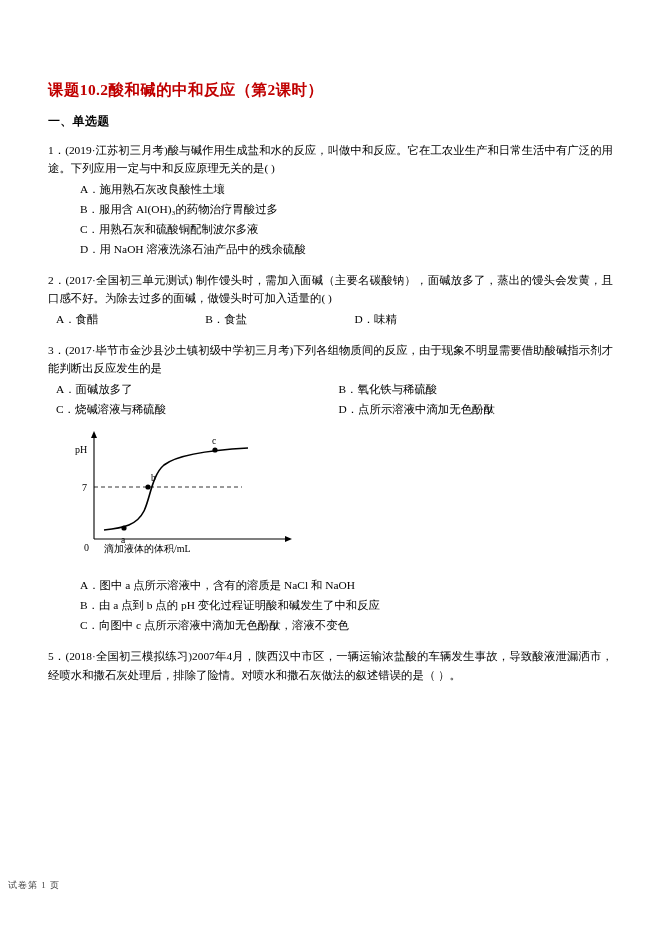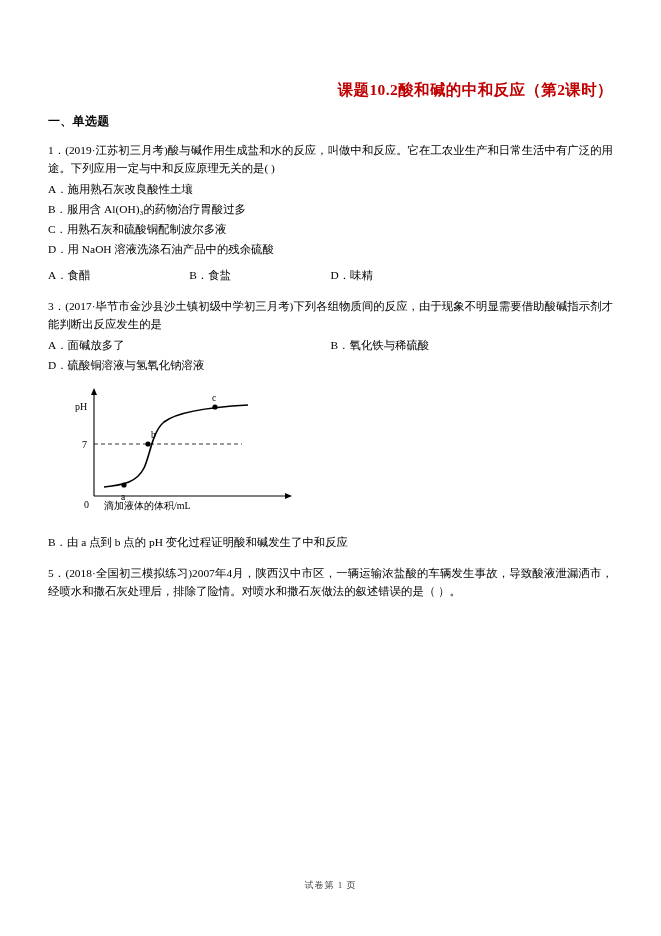--- a/index.html
+++ b/index.html
@@ -16,21 +16,21 @@
     overflow: hidden;
   }
   .page {
     position: relative;
     width: 661px;
     height: 936px;
     box-sizing: border-box;
     padding: 62px 48px 0 48px;
   }
   .doc-title {
-    text-align: right;
+    text-align: left;
     color: #c00000;
     font-weight: bold;
     font-size: 15.5px;
     font-family: "Liberation Serif", serif;
     letter-spacing: 0.4px;
     margin: 18px 0 12px 0;
   }
   .section-head {
     font-size: 12px;
     font-weight: bold;
@@ -46,40 +46,42 @@
   .q-body {
     margin-bottom: 2px;
   }
   .opts-col {
     margin: 2px 0 6px 0;
   }
   .opt-line {
     font-size: 11.4px;
     line-height: 1.75;
     white-space: pre;
+    margin-left: 32px;
   }
   .opt-row {
     display: flex;
     font-size: 11.4px;
     line-height: 1.75;
   }
   .opt-row > span {
     display: inline-block;
+    margin-left: 8px;
   }
   .opt-4 > span { width: 25%; }
   .opt-2 > span { width: 50%; }
   .fig-wrap {
     margin: 8px 0 10px 4px;
   }
   .footer {
     position: absolute;
-    left: 0;
+    left: 8px;
     right: 0;
     bottom: 44px;
-    text-align: center;
+    text-align: left;
     font-size: 9px;
     color: #444;
     letter-spacing: 1px;
   }
 </style>
 </head>
 <body>
 
 <div class="page">
 
@@ -88,34 +90,36 @@
   <div class="section-head">一、单选题</div>
 
   <div class="q q-body">1．(2019·江苏初三月考)酸与碱作用生成盐和水的反应，叫做中和反应。它在工农业生产和日常生活中有广泛的用途。下列应用一定与中和反应原理无关的是(    )</div>
   <div class="opts-col">
     <div class="opt-line">A．施用熟石灰改良酸性土壤</div>
     <div class="opt-line">B．服用含 Al(OH)₃的药物治疗胃酸过多</div>
     <div class="opt-line">C．用熟石灰和硫酸铜配制波尔多液</div>
     <div class="opt-line">D．用 NaOH 溶液洗涤石油产品中的残余硫酸</div>
   </div>
 
+  <div class="q q-body">2．(2017·全国初三单元测试)  制作馒头时，需加入面碱（主要名碳酸钠），面碱放多了，蒸出的馒头会发黄，且口感不好。为除去过多的面碱，做馒头时可加入适量的(    )</div>
   <div class="opts-col opt-row opt-4">
     <span>A．食醋</span>
     <span>B．食盐</span>
     <span>D．味精</span>
   </div>
 
   <div class="q q-body">3．(2017·毕节市金沙县沙土镇初级中学初三月考)下列各组物质间的反应，由于现象不明显需要借助酸碱指示剂才能判断出反应发生的是</div>
   <div class="opts-col">
     <div class="opt-row opt-2">
       <span>A．面碱放多了</span>
       <span>B．氧化铁与稀硫酸</span>
     </div>
     <div class="opt-row opt-2">
-      <span>D．硫酸铜溶液与氢氧化钠溶液</span>
+      <span>C．烧碱溶液与稀硫酸</span>
+      <span>D．点所示溶液中滴加无色酚酞</span>
     </div>
   </div>
 
 
   <div class="fig-wrap">
     <svg width="270" height="135" viewBox="0 0 270 135" xmlns="http://www.w3.org/2000/svg">
 
       <line x1="42" y1="8" x2="42" y2="112" stroke="#000" stroke-width="1.1"></line>
       <line x1="42" y1="112" x2="236" y2="112" stroke="#000" stroke-width="1.1"></line>
 
@@ -134,19 +138,21 @@
       <text x="30" y="64" font-family="Liberation Serif, serif" font-size="10" fill="#000">7</text>
       <text x="32" y="124" font-family="Liberation Serif, serif" font-size="10" fill="#000">0</text>
       <text x="69" y="116" font-family="Liberation Serif, serif" font-size="9.5" fill="#000">a</text>
       <text x="99" y="54" font-family="Liberation Serif, serif" font-size="9.5" fill="#000">b</text>
       <text x="160" y="17" font-family="Liberation Serif, serif" font-size="9.5" fill="#000">c</text>
       <text x="52" y="125" font-family="Liberation Serif, serif" font-size="10" fill="#000">滴加液体的体积/mL</text>
     </svg>
   </div>
 
   <div class="opts-col">
+    <div class="opt-line">A．图中 a 点所示溶液中，含有的溶质是 NaCl 和 NaOH</div>
     <div class="opt-line">B．由 a 点到 b 点的 pH 变化过程证明酸和碱发生了中和反应</div>
+    <div class="opt-line">C．向图中 c 点所示溶液中滴加无色酚酞，溶液不变色</div>
   </div>
 
   <div class="q q-body">5．(2018·全国初三模拟练习)2007年4月，陕西汉中市区，一辆运输浓盐酸的车辆发生事故，导致酸液泄漏洒市，经喷水和撒石灰处理后，排除了险情。对喷水和撒石灰做法的叙述错误的是（  ）。</div>
 
   <div class="footer">试卷第 1 页</div>
 </div>
 
 </body></html>

